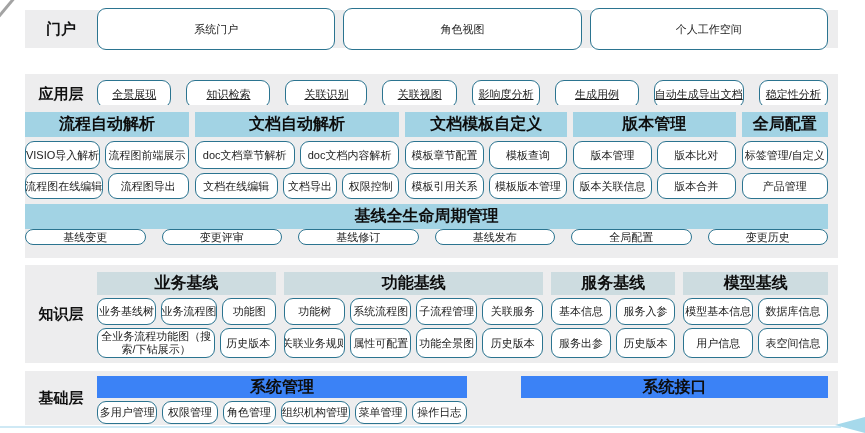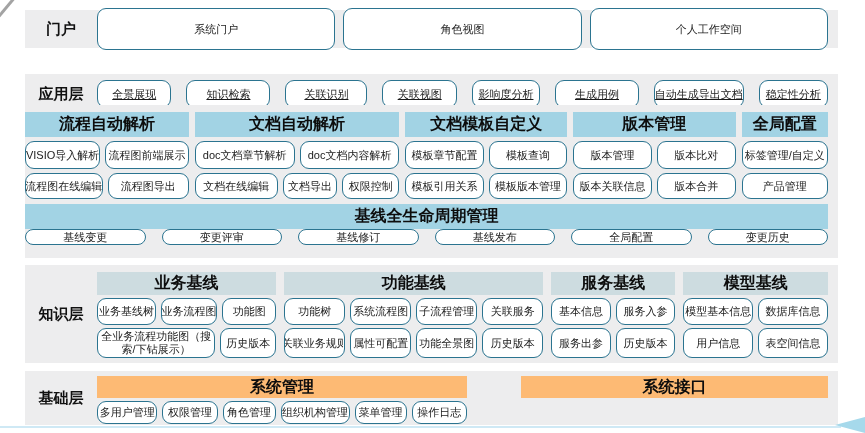--- a/index.html
+++ b/index.html
@@ -9,21 +9,21 @@
   .band-label{width:72px;flex:none;display:flex;align-items:center;justify-content:center;
               font-weight:bold;font-size:15px;color:#111;}
   .band-content{flex:1;margin-right:10px;box-sizing:border-box;}
   .btn{background:#fff;border:1.5px solid #2b7490;border-radius:9px;display:flex;align-items:center;
        justify-content:center;font-size:11px;color:#222;white-space:nowrap;overflow:hidden;
        box-sizing:border-box;padding:0 2px;flex:1;}
   .btn.wrap{white-space:normal;text-align:center;line-height:1.15;}
   .hdr{font-weight:bold;font-size:16px;display:flex;align-items:center;justify-content:center;color:#0d0d0d;}
   .hdr.cap{background:#a2d3e4;}
   .hdr.know{background:#cddce0;}
-  .hdr.base{background:#fdba74;}
+  .hdr.base{background:#3b82f6;}
   .row{display:flex;gap:5px;}
   .grp{display:flex;flex-direction:column;gap:4px;}
 
   
   #band-portal{top:10px;height:38px;}
   #band-portal .band-content{display:flex;align-items:center;gap:8px;}
   #band-portal .btn{height:42px;}
 
   
   #band-app{top:74px;height:40px;}

